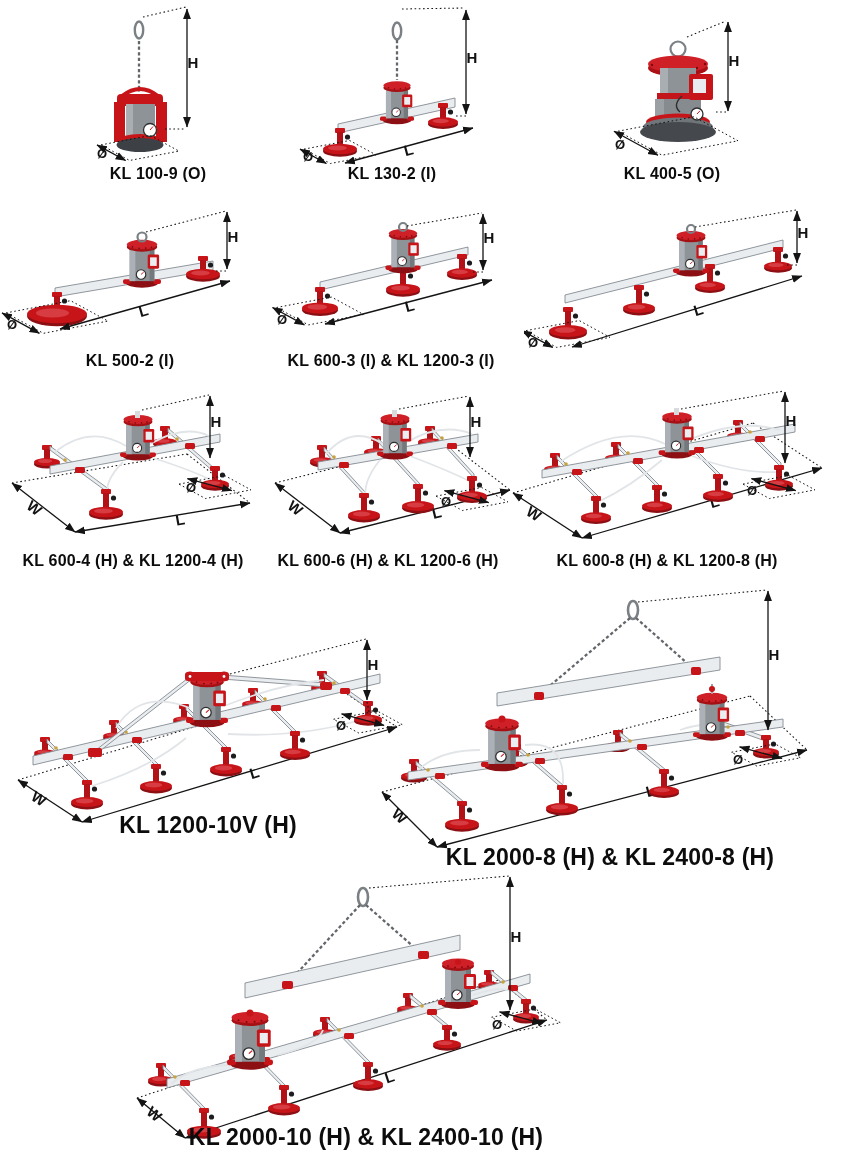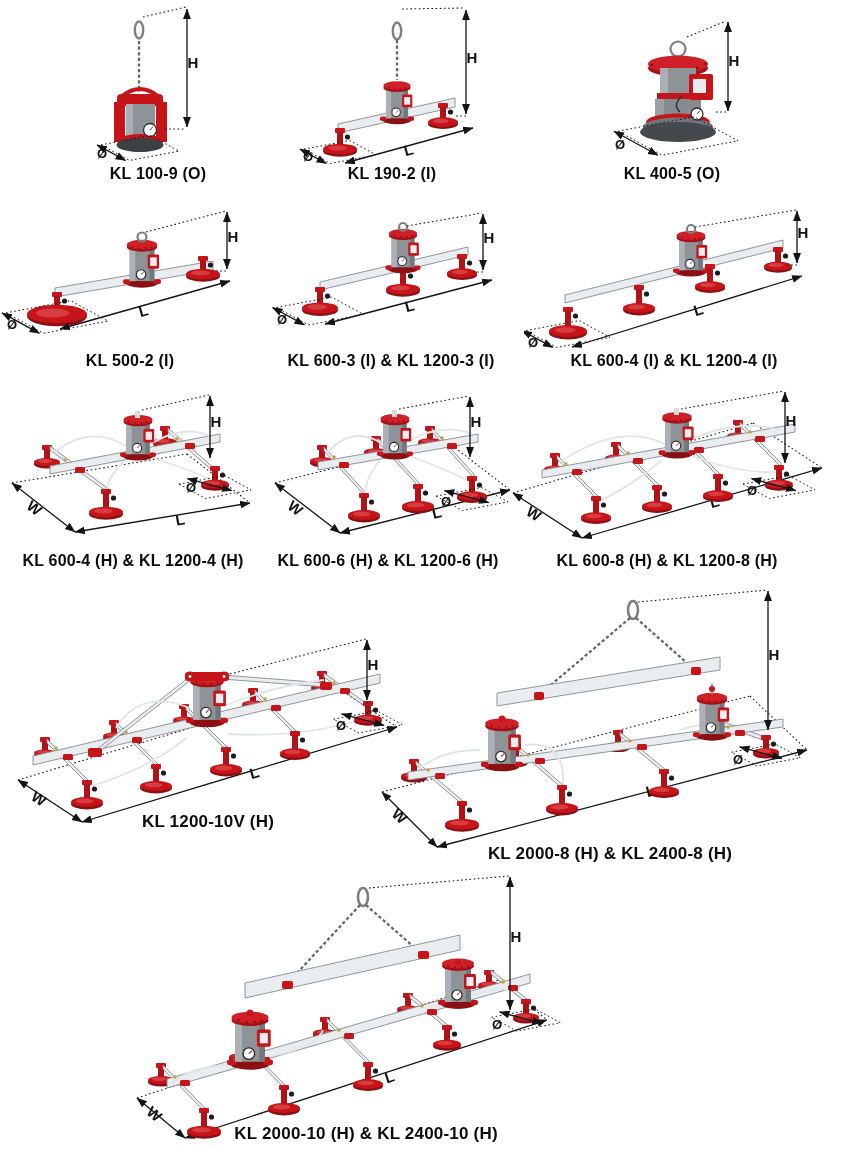--- a/index.html
+++ b/index.html
@@ -2,21 +2,21 @@
 <html><head>
 <meta charset="utf-8">
 <style>
   html,body{margin:0;padding:0;background:#ffffff;}
   #page{position:relative;width:844px;height:1159px;background:#ffffff;overflow:hidden;
         font-family:"Liberation Sans",sans-serif;}
   .tile{position:absolute;margin:0;}
   .tile svg{display:block;width:100%;height:100%;}
   .cap{position:absolute;left:0;right:0;text-align:center;
        font:700 16px "Liberation Sans",sans-serif;color:#0c0c0d;letter-spacing:.2px;}
-  .cap-lg{font-size:17px;}
+  .cap-lg{font-size:23px;}
   .dl{font:700 15px "Liberation Sans",sans-serif;fill:#121212;}
   .dl2{font:700 13px "Liberation Sans",sans-serif;fill:#121212;}
 </style>
 </head>
 <body>
 
 <div id="page">
 
   <svg width="0" height="0" style="position:absolute" aria-hidden="true">
     <defs>
@@ -90,21 +90,21 @@
         <ellipse cx="169" cy="124" rx="15" ry="5.1000000000000005" fill="#8c0f13"></ellipse>
         <ellipse cx="169" cy="122" rx="15" ry="4.65" fill="#c61419"></ellipse>
         <ellipse cx="166.75" cy="121" rx="8.25" ry="2.25" fill="#e1565b" opacity="0.6"></ellipse>
         <use href="#pumpSym" transform="translate(123,120) scale(0.85)"></use>
         <line x1="71" y1="163" x2="199" y2="128" stroke="#141414" stroke-width="1.3" marker-start="url(#arw)" marker-end="url(#arw)"></line>
         <text x="136" y="155" class="dl" text-anchor="middle" transform="rotate(-15 136 155)">L</text>
         <polygon points="30,149.12 75.6,140.48000000000002 102,154.88 56.400000000000006,163.51999999999998" fill="none" stroke="#141414" stroke-width="1" stroke-dasharray="1.6 2.6"></polygon>
         <line x1="26" y1="149.12" x2="52.400000000000006" y2="163.51999999999998" stroke="#141414" stroke-width="1.3" marker-start="url(#arw)" marker-end="url(#arw)"></line>
         <text x="34" y="161" class="dl2" text-anchor="middle">Ø</text>
       </svg>
-    <figcaption class="cap" style="top:165px">KL 190-2 (I)</figcaption>
+    <figcaption class="cap" style="top:165px">KL 130-2 (I)</figcaption>
   </figure>
 
   <figure class="tile" style="left:554px;top:0;width:236px;height:198px">
     <svg id="fig2" viewBox="0 0 236 198">
         <line x1="133" y1="37" x2="172" y2="21" stroke="#141414" stroke-width="1.05" stroke-dasharray="1.6 2.6"></line>
         <line x1="174" y1="22" x2="174" y2="111" stroke="#141414" stroke-width="1.3" marker-start="url(#arw)" marker-end="url(#arw)"></line>
         <text x="180" y="66" class="dl" text-anchor="middle">H</text>
         <line x1="162" y1="112" x2="174" y2="112" stroke="#141414" stroke-width="1.05" stroke-dasharray="1.6 2.6"></line>
         <circle cx="124" cy="49" r="7.5" fill="none" stroke="#7b8085" stroke-width="2.2"></circle>
         <rect x="121" y="56" width="6" height="8" fill="#9aa0a5"></rect>
@@ -234,21 +234,20 @@
         <line x1="171" y1="27" x2="272" y2="10" stroke="#141414" stroke-width="1.05" stroke-dasharray="1.6 2.6"></line>
         <line x1="273" y1="11" x2="273" y2="63" stroke="#141414" stroke-width="1.3" marker-start="url(#arw)" marker-end="url(#arw)"></line>
         <text x="279" y="38" class="dl" text-anchor="middle">H</text>
         <line x1="263" y1="65" x2="273" y2="65" stroke="#141414" stroke-width="1.05" stroke-dasharray="1.6 2.6"></line>
         <line x1="48" y1="147" x2="278" y2="76" stroke="#141414" stroke-width="1.3" marker-start="url(#arw)" marker-end="url(#arw)"></line>
         <text x="176" y="115" class="dl" text-anchor="middle" transform="rotate(-17 176 115)">L</text>
         <polygon points="2,130.64 55.19999999999999,120.56 86,137.36 32.800000000000004,147.44" fill="none" stroke="#141414" stroke-width="1" stroke-dasharray="1.6 2.6"></polygon>
         <line x1="-2" y1="130.64" x2="28.800000000000004" y2="147.44" stroke="#141414" stroke-width="1.3" marker-start="url(#arw)" marker-end="url(#arw)"></line>
         <text x="9" y="147" class="dl2" text-anchor="middle">Ø</text>
       </svg>
-    <figcaption class="cap" style="top:152px">KL 600-4 (I) &amp; KL 1200-4 (I)</figcaption>
   </figure>
 
   <figure class="tile" style="left:5px;top:382px;width:256px;height:196px">
     <svg id="fig6" viewBox="0 0 256 196">
         <line x1="7" y1="101" x2="182" y2="72" stroke="#141414" stroke-width="1.05" stroke-dasharray="1.6 2.6"></line>
         <line x1="182" y1="72" x2="245" y2="121" stroke="#141414" stroke-width="1.05" stroke-dasharray="1.6 2.6"></line>
         <line x1="7" y1="101" x2="70" y2="150" stroke="#141414" stroke-width="1.3" marker-start="url(#arw)" marker-end="url(#arw)"></line>
         <text x="26" y="130" class="dl" text-anchor="middle" transform="rotate(38 26 130)">W</text>
         <line x1="70" y1="150" x2="245" y2="121" stroke="#141414" stroke-width="1.3" marker-start="url(#arw)" marker-end="url(#arw)"></line>
         <text x="176" y="143" class="dl" text-anchor="middle" transform="rotate(-10 176 143)">L</text>

